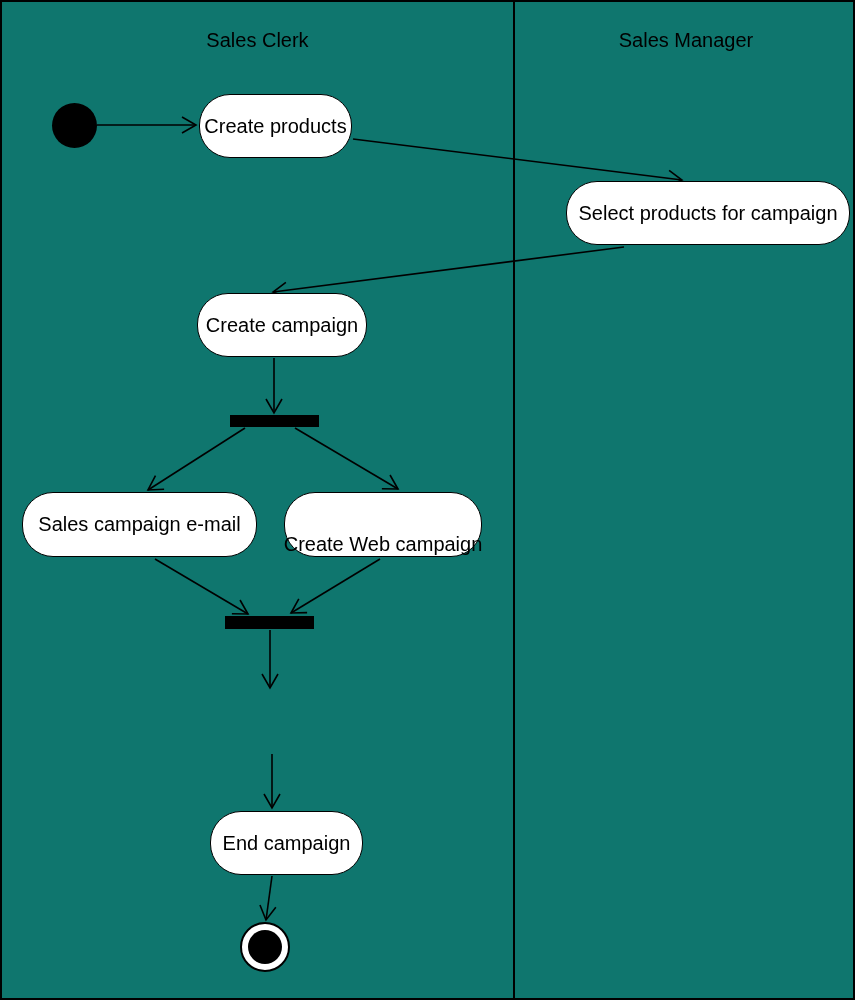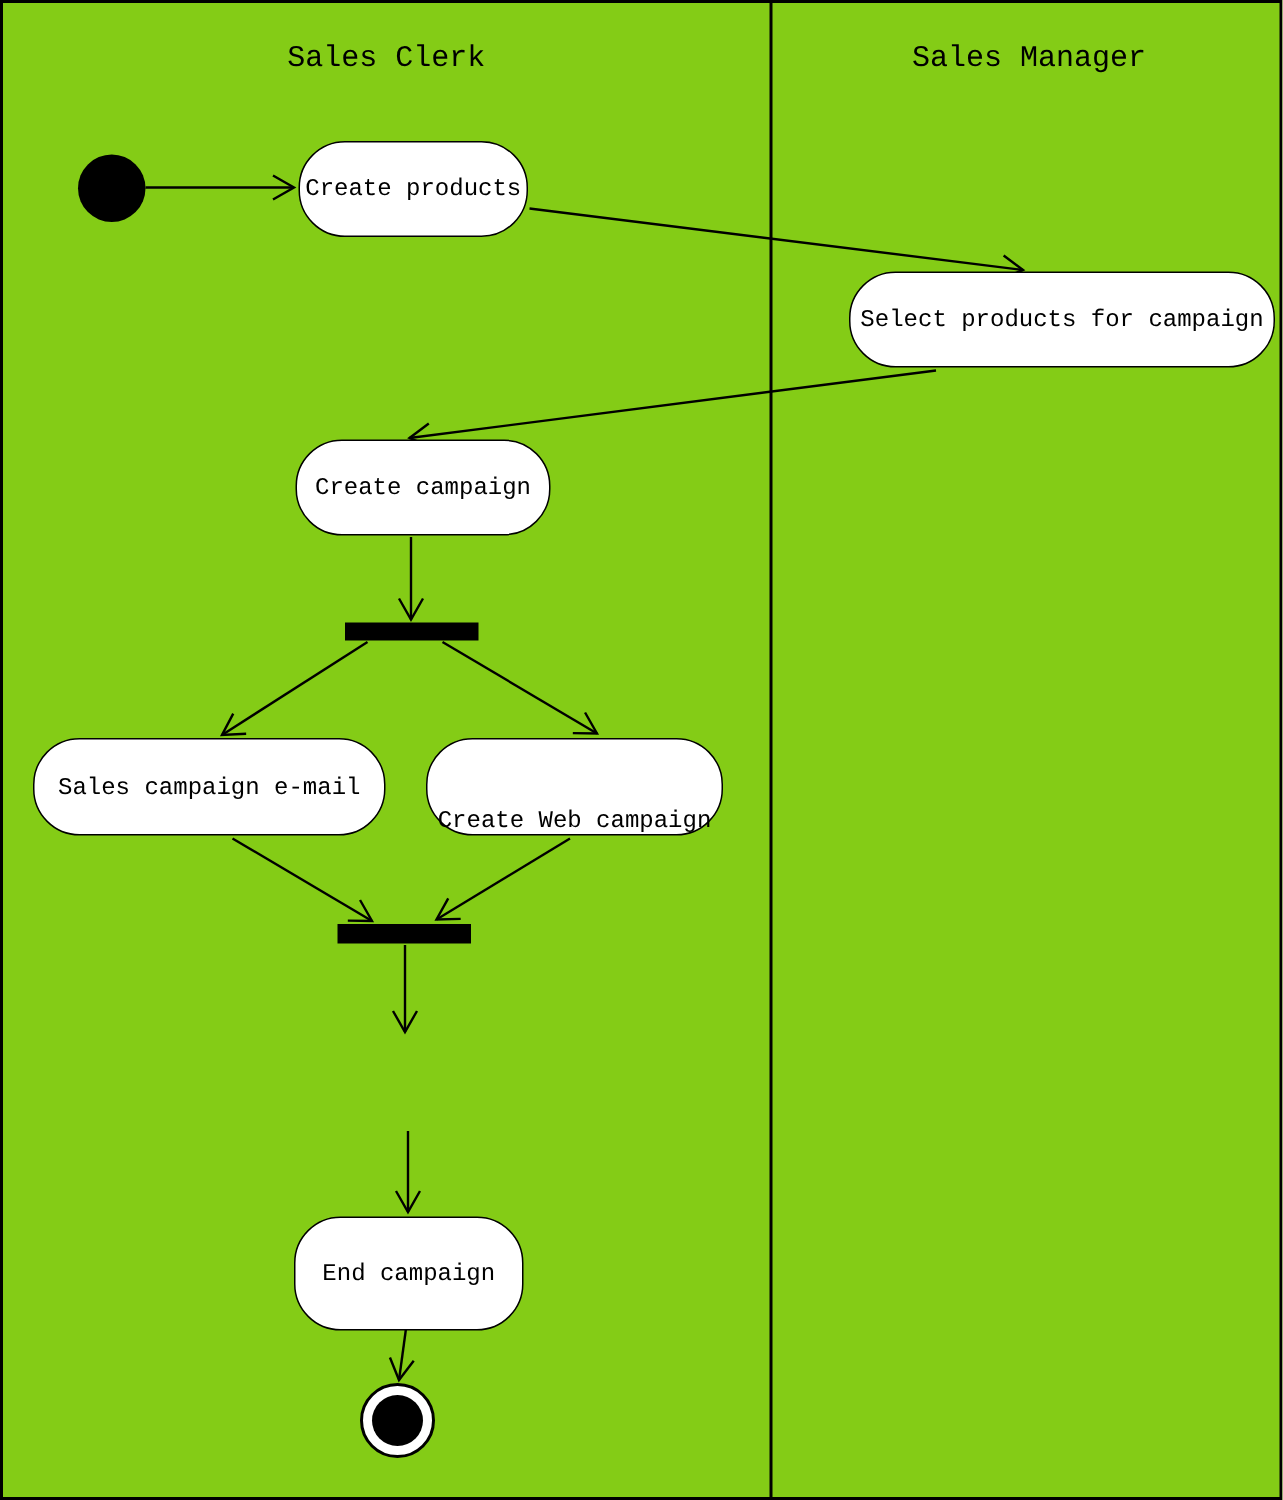--- a/index.html
+++ b/index.html
@@ -5,23 +5,23 @@
   html, body {
     margin: 0;
     padding: 0;
     background: #ffffff;
   }
   .canvas {
     position: relative;
     width: 855px;
     height: 1000px;
     box-sizing: border-box;
-    background: #84cc16;
+    background: #0f766e;
     border: 2px solid #000000;
-    font-family: Liberation Mono, monospace;
+    font-family: Liberation Sans, sans-serif;
     color: #000000;
     overflow: hidden;
   }
   .lane-divider {
     position: absolute;
     left: 511px;
     top: 0;
     width: 2px;
     height: 1000px;
     background: #000000;
@@ -47,30 +47,30 @@
 
   .activity {
     position: absolute;
     box-sizing: border-box;
     border: 1.5px solid #000000;
     border-radius: 31px;
     background: #ffffff;
     display: flex;
     align-items: center;
     justify-content: center;
-    font-size: 16px;
+    font-size: 20px;
     white-space: nowrap;
   }
   .a-create-products  { left: 197px; top:  92px; width: 153px; height: 64px; }
   .a-select-products  { left: 564px; top: 179px; width: 284px; height: 64px; }
   .a-create-campaign  { left: 195px; top: 291px; width: 170px; height: 64px; }
   .a-create-email     { left:  20px; top: 490px; width: 235px; height: 65px; }
   .a-create-web       { left: 282px; top: 490px; width: 198px; height: 65px; align-items: flex-end; }
   .a-start-campaign   { left: 193px; top: 689px; width: 155px; height: 62px; }
-  .a-end-campaign     { left: 194px; top: 809px; width: 153px; height: 76px; text-align: right; }
+  .a-end-campaign     { left: 208px; top: 809px; width: 153px; height: 64px; text-align: right; }
 
   .sync-bar {
     position: absolute;
     background: #000000;
   }
   .fork-bar { left: 228px; top: 413px; width: 89px; height: 12px; }
   .join-bar { left: 223px; top: 614px; width: 89px; height: 13px; }
 
   .initial-node {
     position: absolute;

